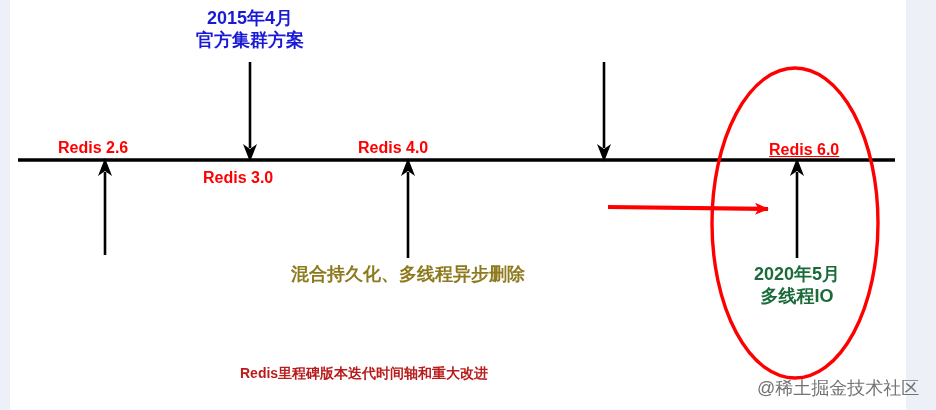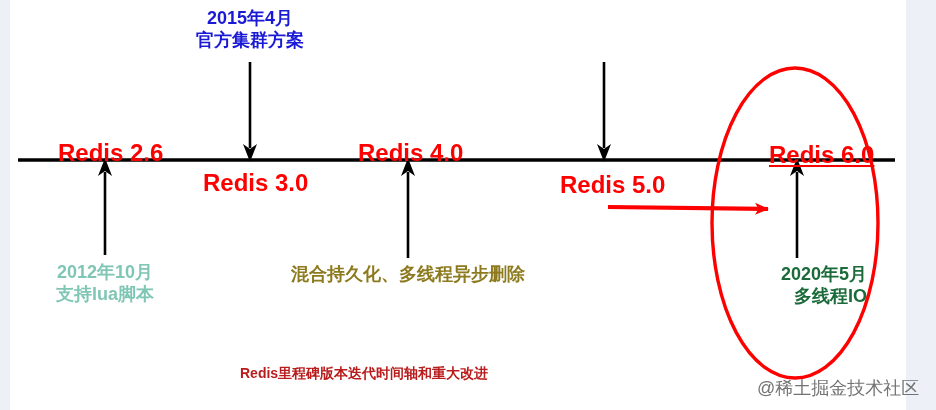--- a/index.html
+++ b/index.html
@@ -35,21 +35,21 @@
   }
 
   .lbl {
     position: absolute;
     white-space: nowrap;
     font-weight: bold;
     line-height: 1.22;
     letter-spacing: 0px;
   }
   .version-label {
-    font-size: 24px;
+    font-size: 16px;
     color: #ff0000;
     font-weight: bold;
   }
   .milestone {
     font-size: 18px;
     text-align: center;
   }
   .milestone .m-line { display: block; }
 
   .m-2015 { color: #1a1ad6; }
@@ -122,40 +122,35 @@
 
     <line x1="608" y1="207" x2="768" y2="209" stroke="#ff0000" stroke-width="4.2" marker-end="url(#arrow-red)"></line>
   </svg>
 
   <div class="lbl version-label" style="left:58px; top:138px;">Redis 2.6</div>
 
   <div class="lbl version-label" style="left:203px; top:168px;">Redis 3.0</div>
 
   <div class="lbl version-label" style="left:358px; top:138px;">Redis 4.0</div>
 
-  <div class="lbl version-label" style="left:560px; top:170px;">Redis 5.0</div>
 
   <div class="lbl version-label" style="left:769px; top:140px;text-decoration:underline;">Redis 6.0</div>
 
   <div class="lbl milestone m-2015" style="left:160px; top:8px; width:180px;">
     <span class="m-line">2015年4月</span>
     <span class="m-line">官方集群方案</span>
   </div>
 
 
-  <div class="lbl milestone m-2012" style="left:23px; top:262px; width:164px;">
-    <span class="m-line">2012年10月</span>
-    <span class="m-line">支持lua脚本</span>
-  </div>
 
   <div class="lbl milestone m-2017" style="left:253px; top:264px; width:310px;">
     <span class="m-line">混合持久化、多线程异步删除</span>
   </div>
 
-  <div class="lbl milestone m-2020" style="left:727px; top:264px; width:140px;text-align:right;">
+  <div class="lbl milestone m-2020" style="left:727px; top:264px; width:140px;">
     <span class="m-line">2020年5月</span>
     <span class="m-line">多线程IO</span>
   </div>
 
   <div id="caption" style="left:240px; top:365px;">Redis里程碑版本迭代时间轴和重大改进</div>
 
   <div id="watermark" style="left:757px; top:376px;">@稀土掘金技术社区</div>
 
 </div>
 

